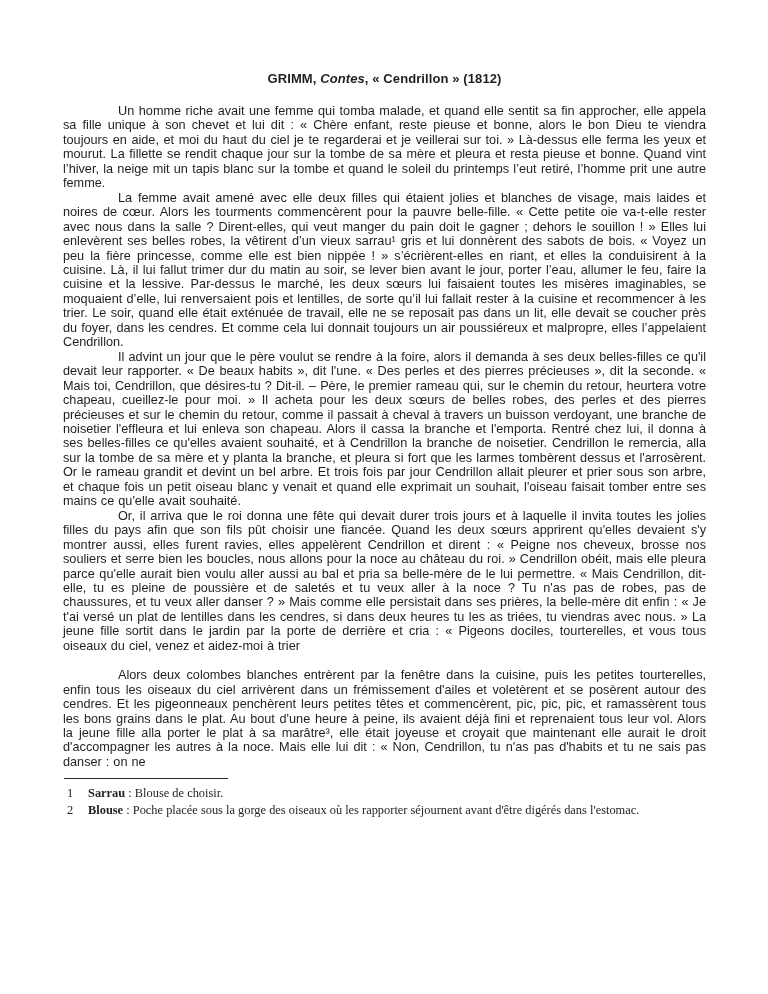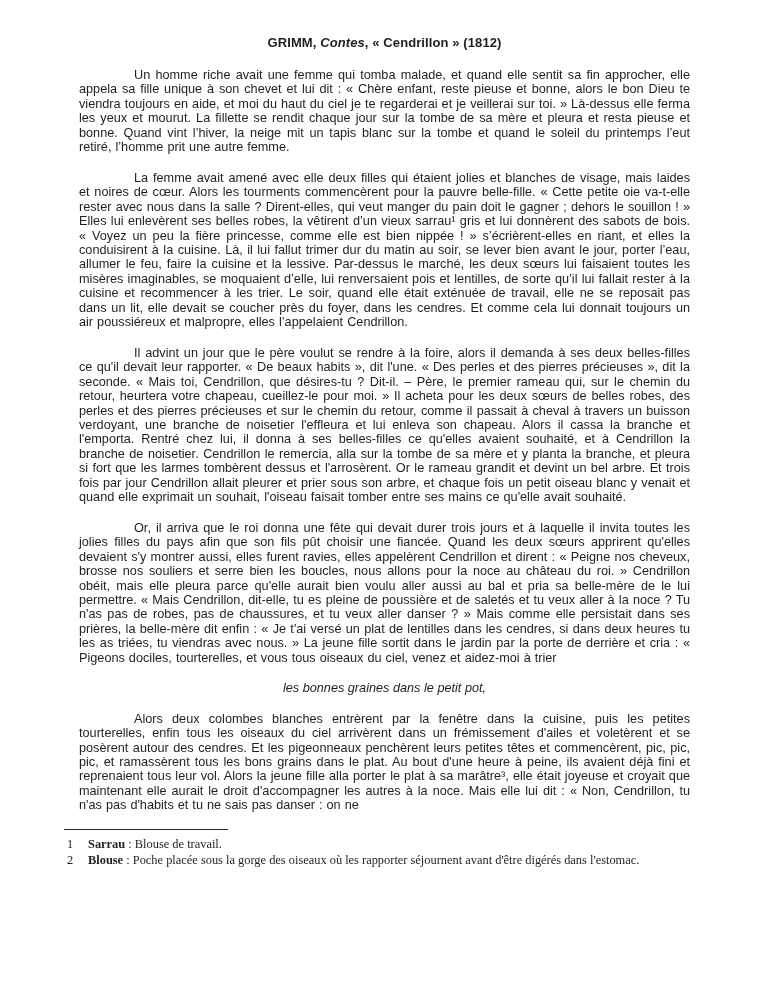--- a/index.html
+++ b/index.html
@@ -5,39 +5,39 @@
   html, body {
     margin: 0;
     padding: 0;
     background: #ffffff;
   }
   .page {
     position: relative;
     width: 768px;
     height: 994px;
     box-sizing: border-box;
-    padding: 36px 62px 0 63px;
+    padding: 72px 62px 0 63px;
     background: #ffffff;
     color: #1f1f1f;
     font-family: "Liberation Sans", "DejaVu Sans", sans-serif;
     overflow: hidden;
   }
   .title {
     margin: 0 0 18px 0;
     text-align: center;
     font-size: 13px;
     line-height: 14px;
     font-weight: bold;
     letter-spacing: 0.1px;
   }
   .title .work {
     font-style: italic;
   }
   .para {
-    margin: 16px;
+    margin: 0;
     font-size: 12.7px;
     line-height: 14.45px;
     text-align: justify;
     text-indent: 55px;
     word-spacing: 0.5px;
   }
   .verse {
     margin: 10px 0 15px 0;
     text-align: center;
     font-style: italic;
@@ -73,24 +73,23 @@
 <div class="page">
 
   <h1 class="title"><span>GRIMM, </span><span class="work">Contes</span><span>, « Cendrillon » (1812)</span></h1>
 
   <p class="para">Un homme riche avait une femme qui tomba malade, et quand elle sentit sa fin approcher, elle appela sa fille unique à son chevet et lui dit : « Chère enfant, reste pieuse et bonne, alors le bon Dieu te viendra toujours en aide, et moi du haut du ciel je te regarderai et je veillerai sur toi. » Là-dessus elle ferma les yeux et mourut. La fillette se rendit chaque jour sur la tombe de sa mère et pleura et resta pieuse et bonne. Quand vint l’hiver, la neige mit un tapis blanc sur la tombe et quand le soleil du printemps l’eut retiré, l’homme prit une autre femme.</p>
   <p class="para">La femme avait amené avec elle deux filles qui étaient jolies et blanches de visage, mais laides et noires de cœur. Alors les tourments commencèrent pour la pauvre belle-fille. « Cette petite oie va-t-elle rester avec nous dans la salle ? Dirent-elles, qui veut manger du pain doit le gagner ; dehors le souillon ! » Elles lui enlevèrent ses belles robes, la vêtirent d’un vieux sarrau¹ gris et lui donnèrent des sabots de bois. « Voyez un peu la fière princesse, comme elle est bien nippée ! » s’écrièrent-elles en riant, et elles la conduisirent à la cuisine. Là, il lui fallut trimer dur du matin au soir, se lever bien avant le jour, porter l’eau, allumer le feu, faire la cuisine et la lessive. Par-dessus le marché, les deux sœurs lui faisaient toutes les misères imaginables, se moquaient d’elle, lui renversaient pois et lentilles, de sorte qu’il lui fallait rester à la cuisine et recommencer à les trier. Le soir, quand elle était exténuée de travail, elle ne se reposait pas dans un lit, elle devait se coucher près du foyer, dans les cendres. Et comme cela lui donnait toujours un air poussiéreux et malpropre, elles l’appelaient Cendrillon.</p>
   <p class="para">Il advint un jour que le père voulut se rendre à la foire, alors il demanda à ses deux belles-filles ce qu'il devait leur rapporter. « De beaux habits », dit l'une. « Des perles et des pierres précieuses », dit la seconde. « Mais toi, Cendrillon, que désires-tu ? Dit-il. – Père, le premier rameau qui, sur le chemin du retour, heurtera votre chapeau, cueillez-le pour moi. » Il acheta pour les deux sœurs de belles robes, des perles et des pierres précieuses et sur le chemin du retour, comme il passait à cheval à travers un buisson verdoyant, une branche de noisetier l'effleura et lui enleva son chapeau. Alors il cassa la branche et l'emporta. Rentré chez lui, il donna à ses belles-filles ce qu'elles avaient souhaité, et à Cendrillon la branche de noisetier. Cendrillon le remercia, alla sur la tombe de sa mère et y planta la branche, et pleura si fort que les larmes tombèrent dessus et l'arrosèrent. Or le rameau grandit et devint un bel arbre. Et trois fois par jour Cendrillon allait pleurer et prier sous son arbre, et chaque fois un petit oiseau blanc y venait et quand elle exprimait un souhait, l'oiseau faisait tomber entre ses mains ce qu'elle avait souhaité.</p>
   <p class="para">Or, il arriva que le roi donna une fête qui devait durer trois jours et à laquelle il invita toutes les jolies filles du pays afin que son fils pût choisir une fiancée. Quand les deux sœurs apprirent qu'elles devaient s'y montrer aussi, elles furent ravies, elles appelèrent Cendrillon et dirent : « Peigne nos cheveux, brosse nos souliers et serre bien les boucles, nous allons pour la noce au château du roi. » Cendrillon obéit, mais elle pleura parce qu'elle aurait bien voulu aller aussi au bal et pria sa belle-mère de le lui permettre. « Mais Cendrillon, dit-elle, tu es pleine de poussière et de saletés et tu veux aller à la noce ? Tu n'as pas de robes, pas de chaussures, et tu veux aller danser ? » Mais comme elle persistait dans ses prières, la belle-mère dit enfin : « Je t'ai versé un plat de lentilles dans les cendres, si dans deux heures tu les as triées, tu viendras avec nous. » La jeune fille sortit dans le jardin par la porte de derrière et cria : « Pigeons dociles, tourterelles, et vous tous oiseaux du ciel, venez et aidez-moi à trier</p>
 
   <div class="verse">
-    <div>les bonnes graines dans le petit pot,</div>
   </div>
 
   <p class="para">Alors deux colombes blanches entrèrent par la fenêtre dans la cuisine, puis les petites tourterelles, enfin tous les oiseaux du ciel arrivèrent dans un frémissement d'ailes et voletèrent et se posèrent autour des cendres. Et les pigeonneaux penchèrent leurs petites têtes et commencèrent, pic, pic, pic, et ramassèrent tous les bons grains dans le plat. Au bout d'une heure à peine, ils avaient déjà fini et reprenaient tous leur vol. Alors la jeune fille alla porter le plat à sa marâtre³, elle était joyeuse et croyait que maintenant elle aurait le droit d'accompagner les autres à la noce. Mais elle lui dit : « Non, Cendrillon, tu n'as pas d'habits et tu ne sais pas danser : on ne</p>
 
   <div class="footnotes">
     <div class="fn-rule"></div>
-    <div class="footnote"><span class="fn-num">1</span><span class="fn-term">Sarrau</span><span class="fn-def"> : Blouse de travail.</span></div>
+    <div class="footnote"><span class="fn-num">1</span><span class="fn-term">Sarrau</span><span class="fn-def"> : Blouse de choisir.</span></div>
     <div class="footnote"><span class="fn-num">2</span><span class="fn-term">Blouse</span><span class="fn-def"> : Poche placée sous la gorge des oiseaux où les rapporter séjournent avant d'être digérés dans l'estomac.</span></div>
   </div>
 
 </div>
 
 </body></html>

